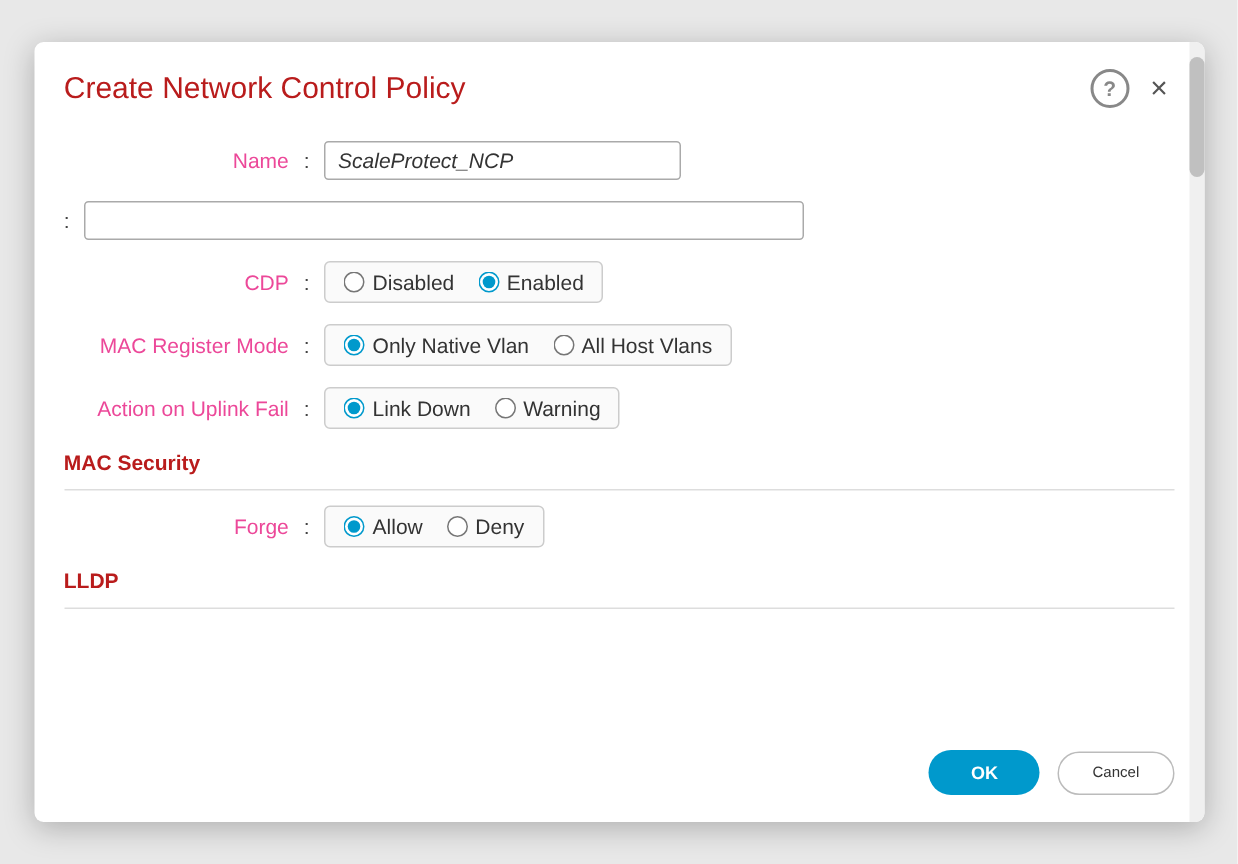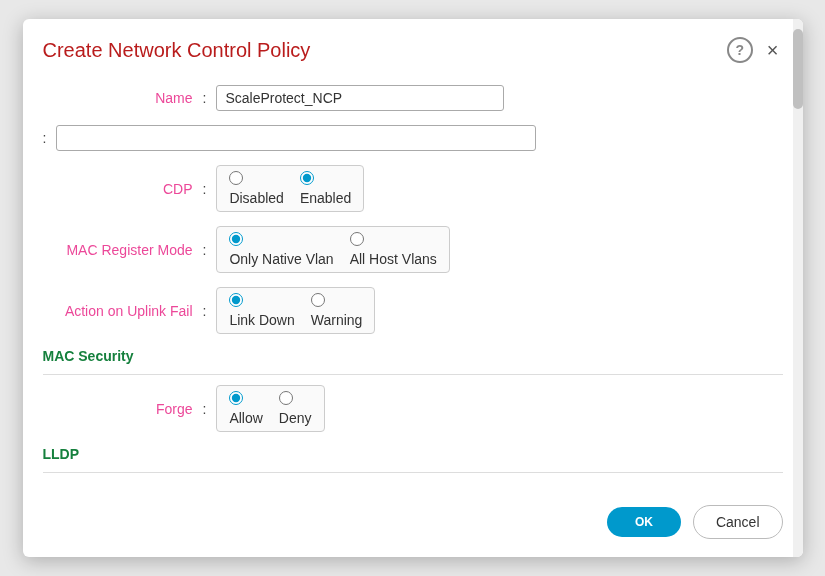--- a/index.html
+++ b/index.html
@@ -108,59 +108,60 @@
     }
     input[type="text"] {
       border: 1px solid #aaa;
       border-radius: 3px;
       padding: 4px 8px;
       font-size: 14px;
       outline: none;
       color: #333;
     }
     .name-input {
-      width: 288px;
+      width: 238px;
+      font-style: italic;
     }
     .desc-input {
       width: 480px;
     }
     .radio-group {
       display: flex;
       align-items: center;
       gap: 16px;
       border: 1px solid #ccc;
       border-radius: 4px;
       padding: 5px 12px;
       background: #fafafa;
     }
     .radio-option {
       display: flex;
+      align-items: center;
       gap: 5px;
       cursor: pointer;
-      flex-direction: column;
     }
     .radio-option input[type="radio"] {
       cursor: pointer;
       width: 14px;
       height: 14px;
       accent-color: #0099cc;
     }
     .radio-option label {
       cursor: pointer;
       font-size: 14px;
     }
     .section-divider {
       border: none;
       border-top: 1px solid #ddd;
       margin: 8px 0 10px 0;
     }
     .section-title {
       font-weight: bold;
       font-size: 14px;
-      color: #15803d;
+      color: #b91c1c;
       margin-bottom: 10px;
       margin-top: 4px;
     }
     .dialog-footer {
       display: flex;
       align-items: center;
       justify-content: flex-end;
       padding: 12px 20px 18px 20px;
       gap: 12px;
       border-top: none;
@@ -174,21 +175,21 @@
       font-size: 12px;
       font-weight: bold;
       cursor: pointer;
     }
     .btn-cancel {
       background: #fff;
       color: #333;
       border: 1px solid #bbb;
       border-radius: 20px;
       padding: 8px 22px;
-      font-size: 14px;
+      font-size: 10px;
       cursor: pointer;
     }
     .lldp-section {
       margin-top: 4px;
     }
   </style>
 </head>
 <body>
 
 <div class="dialog">

